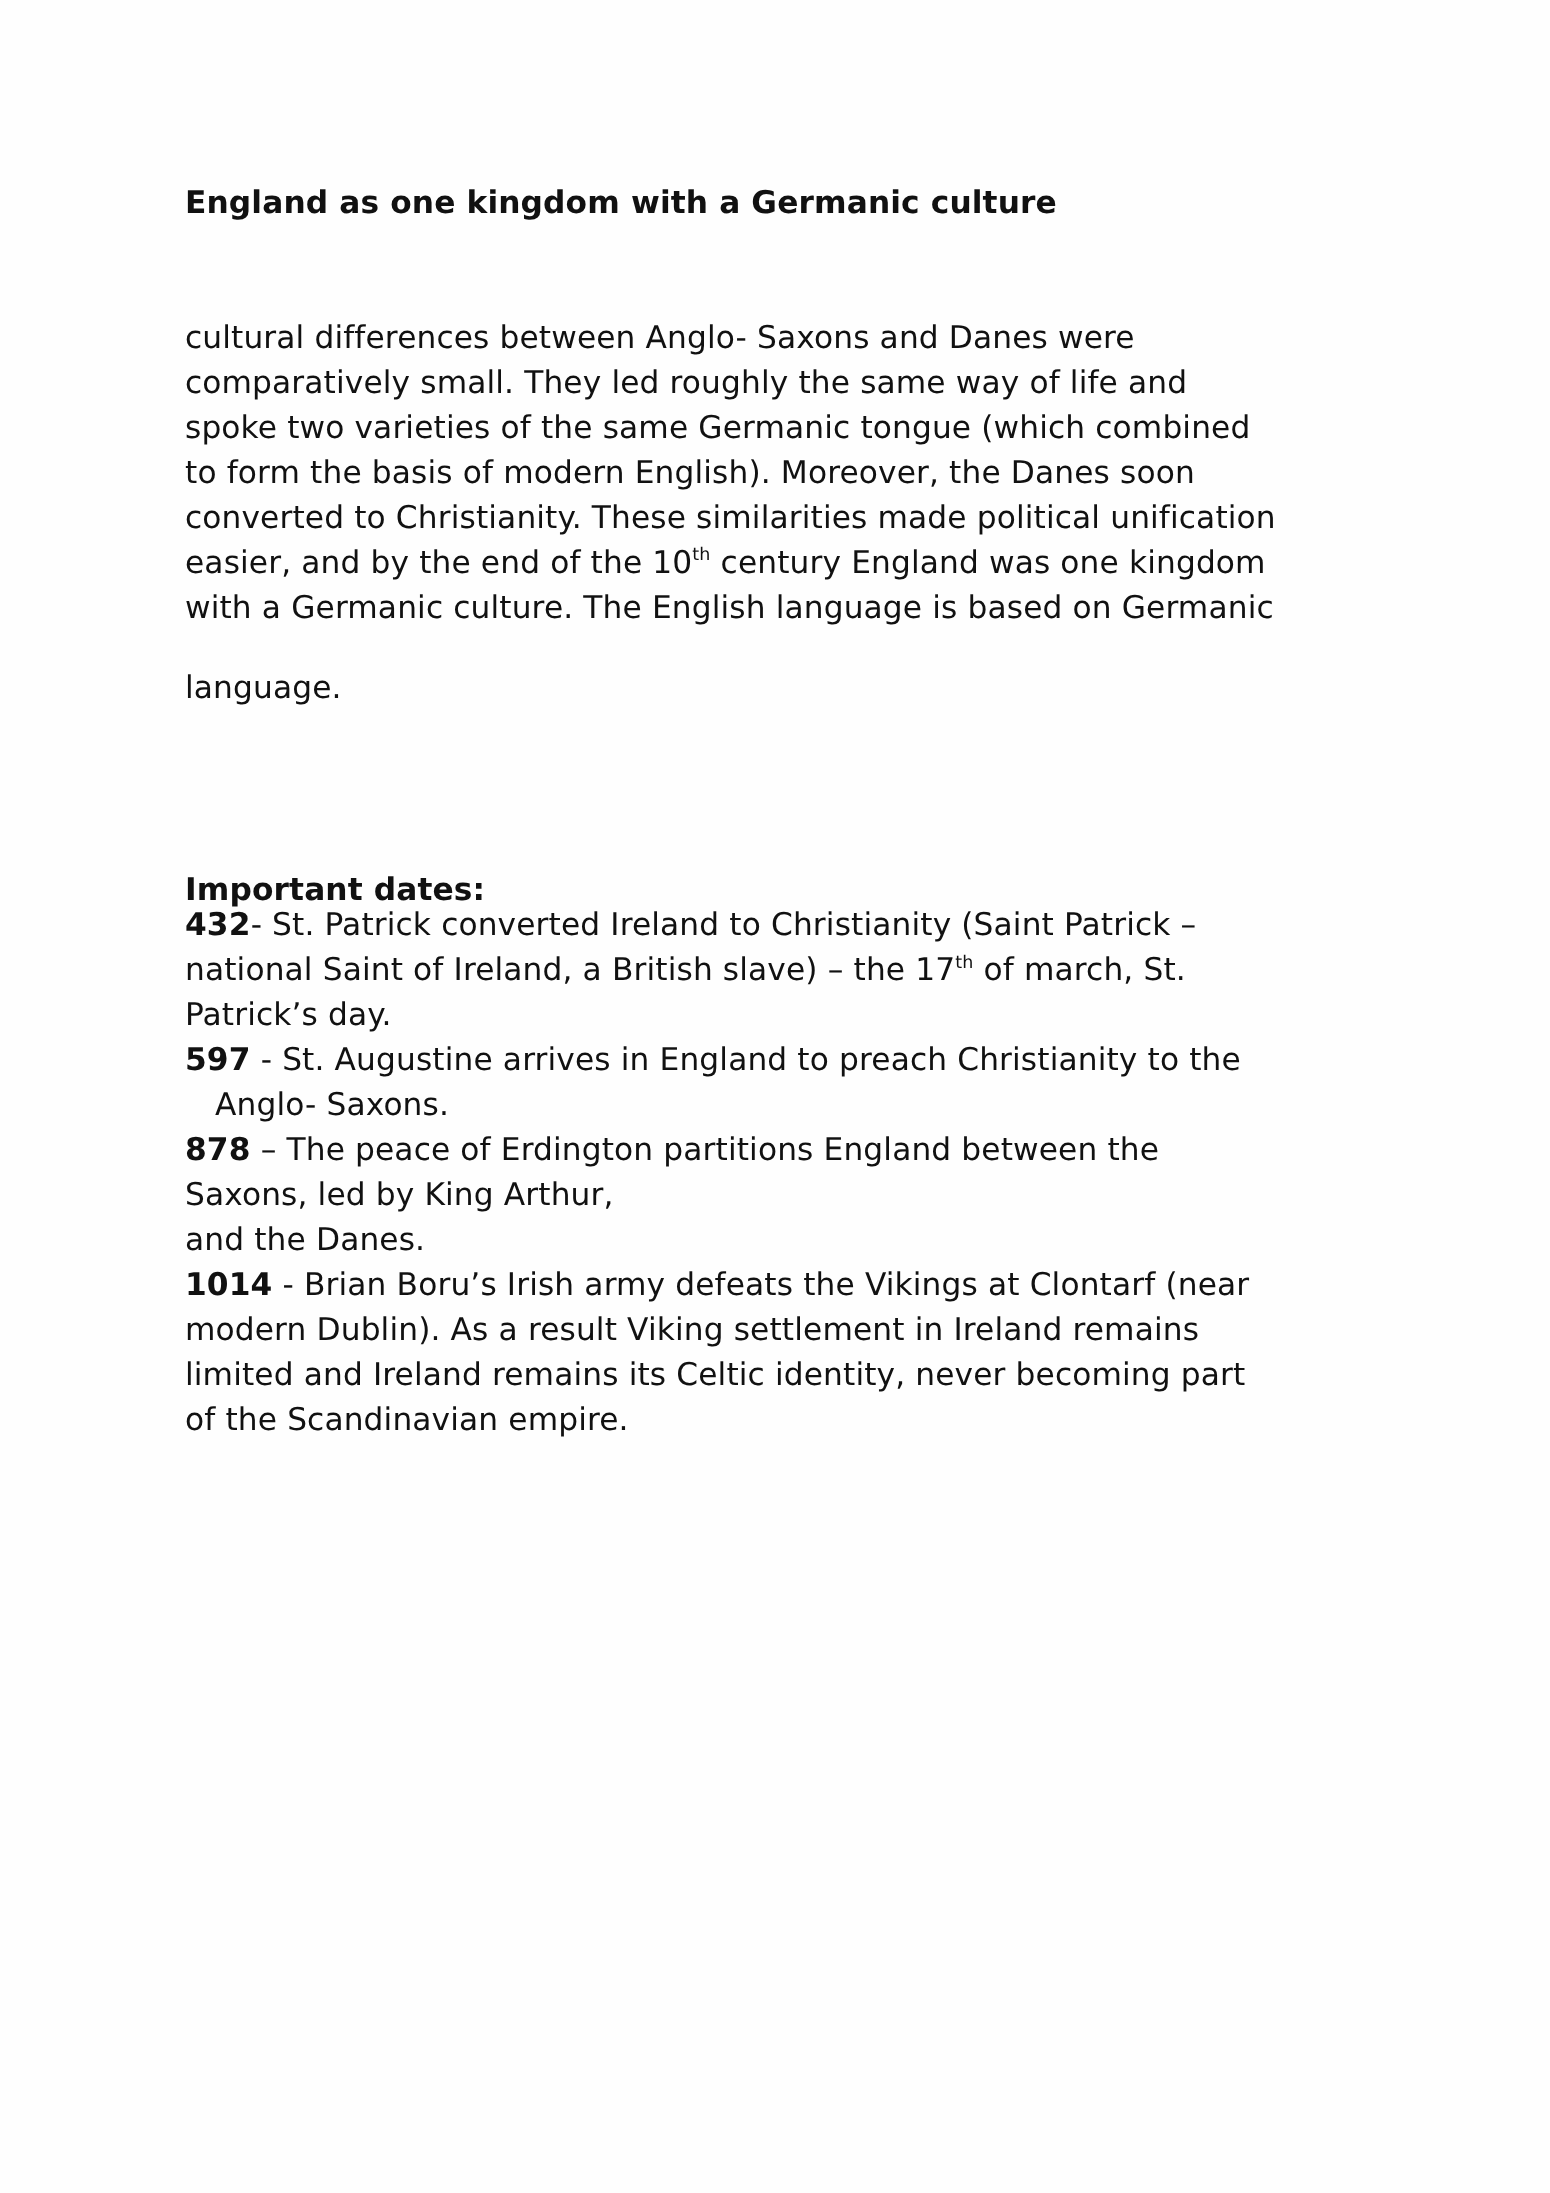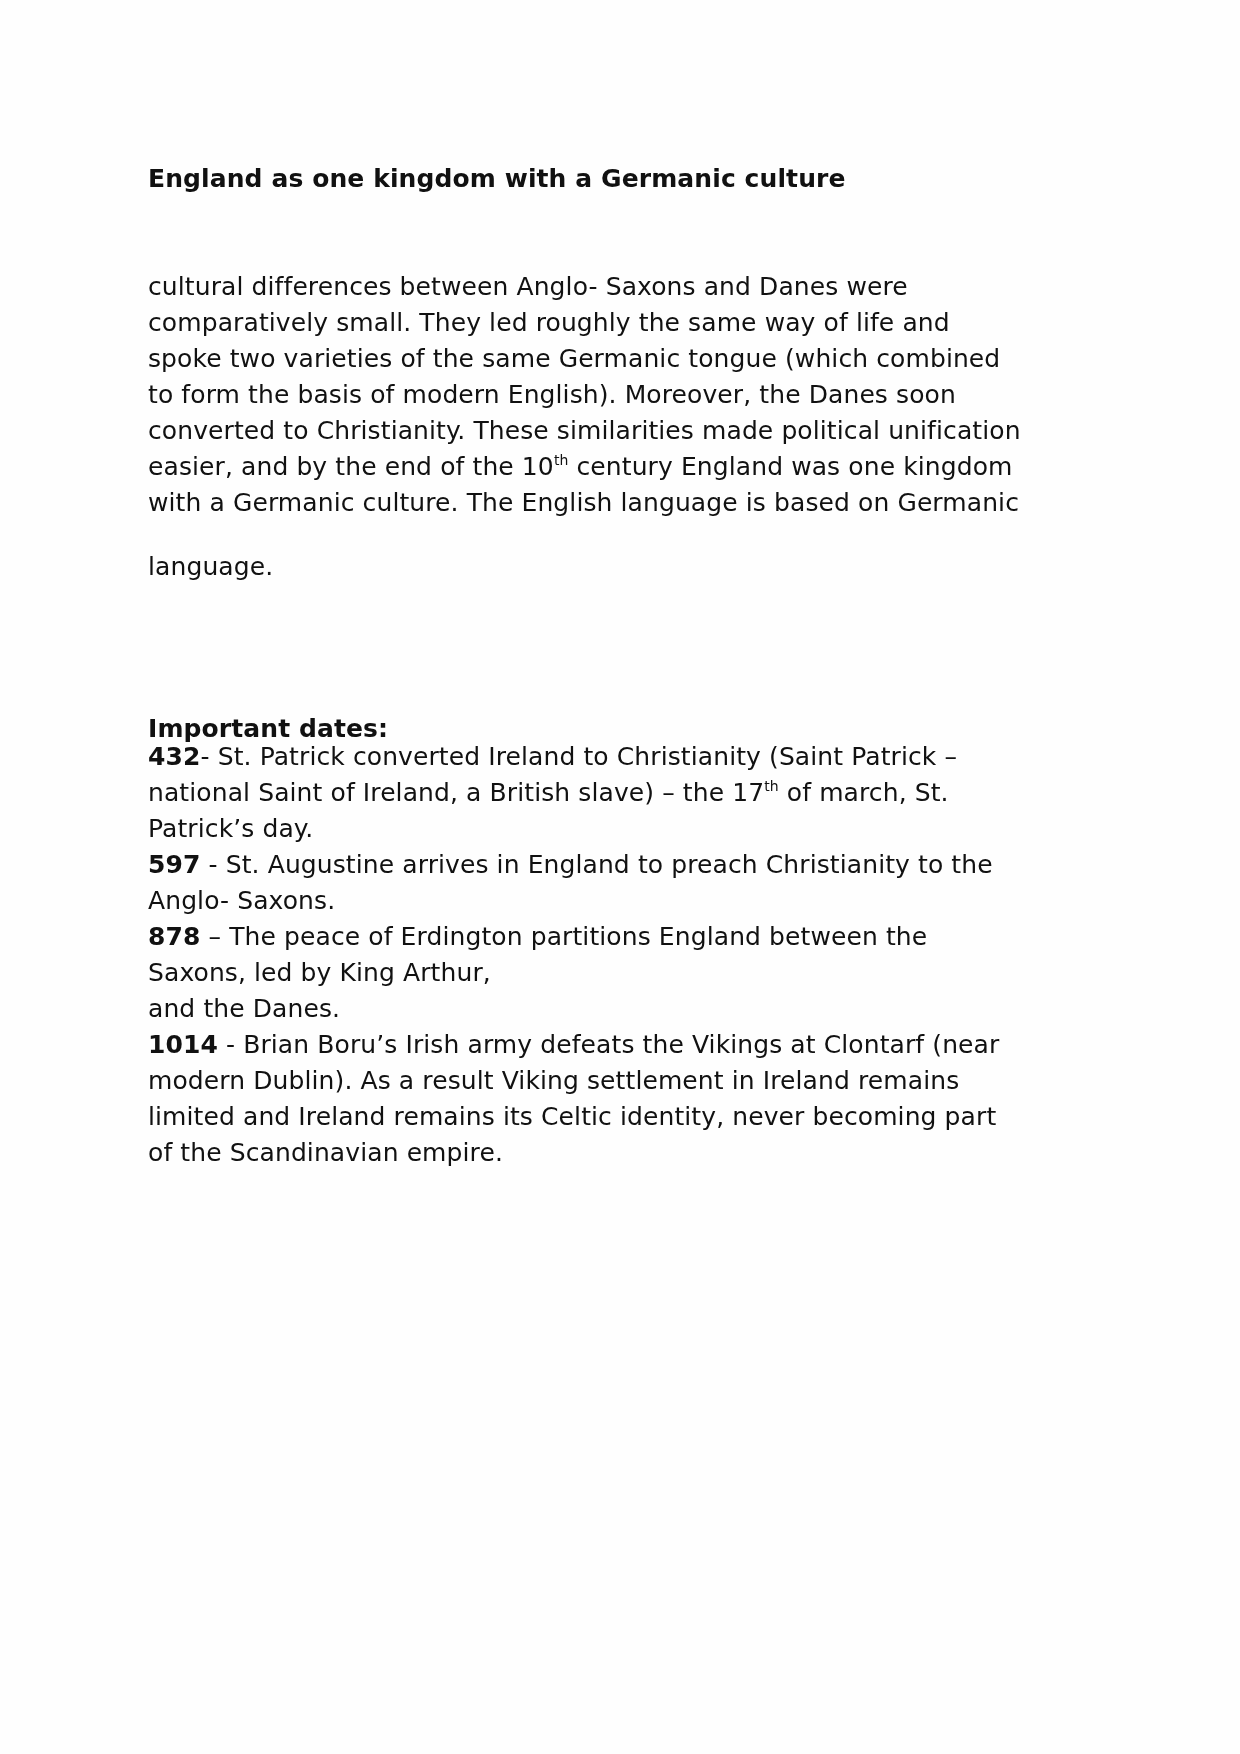--- a/index.html
+++ b/index.html
@@ -10,21 +10,21 @@
     body {
       width: 1240px;
       height: 1754px;
       position: relative;
       overflow: hidden;
       font-family: "DejaVu Sans", sans-serif;
       color: #111111;
     }
     .page {
       position: absolute;
-      left: 0; top: 17px;
+      left: 0; top: 0;
       width: 1240px;
       height: 1300px;
       background: #fefefe;
     }
     .line {
       position: absolute;
       left: 148px;
       font-size: 25px;
       line-height: 32px;
       white-space: nowrap;
@@ -61,21 +61,21 @@
     <span class="bold">432</span><span>- St. Patrick converted Ireland to Christianity (Saint Patrick –</span>
   </div>
   <div class="line" style="top:760px;">
     <span>national Saint of Ireland, a British slave) – the 17</span><sup>th</sup><span> of march, St.</span>
   </div>
   <div class="line" style="top:796px;">Patrick’s day.</div>
 
   <div class="line" style="top:832px;">
     <span class="bold">597</span><span> - St. Augustine arrives in England to preach Christianity to the</span>
   </div>
-  <div class="line" style="top:868px;">Anglo- Saxons.</div>
+  <div class="line" style="top:868px;margin-left:24px;">Anglo- Saxons.</div>
 
   <div class="line" style="top:904px;">
     <span class="bold">878</span><span> – The peace of Erdington partitions England between the</span>
   </div>
   <div class="line" style="top:940px;">Saxons, led by King Arthur,</div>
   <div class="line" style="top:976px;">and the Danes.</div>
 
   <div class="line" style="top:1012px;">
     <span class="bold">1014</span><span> - Brian Boru’s Irish army defeats the Vikings at Clontarf (near</span>
   </div>

